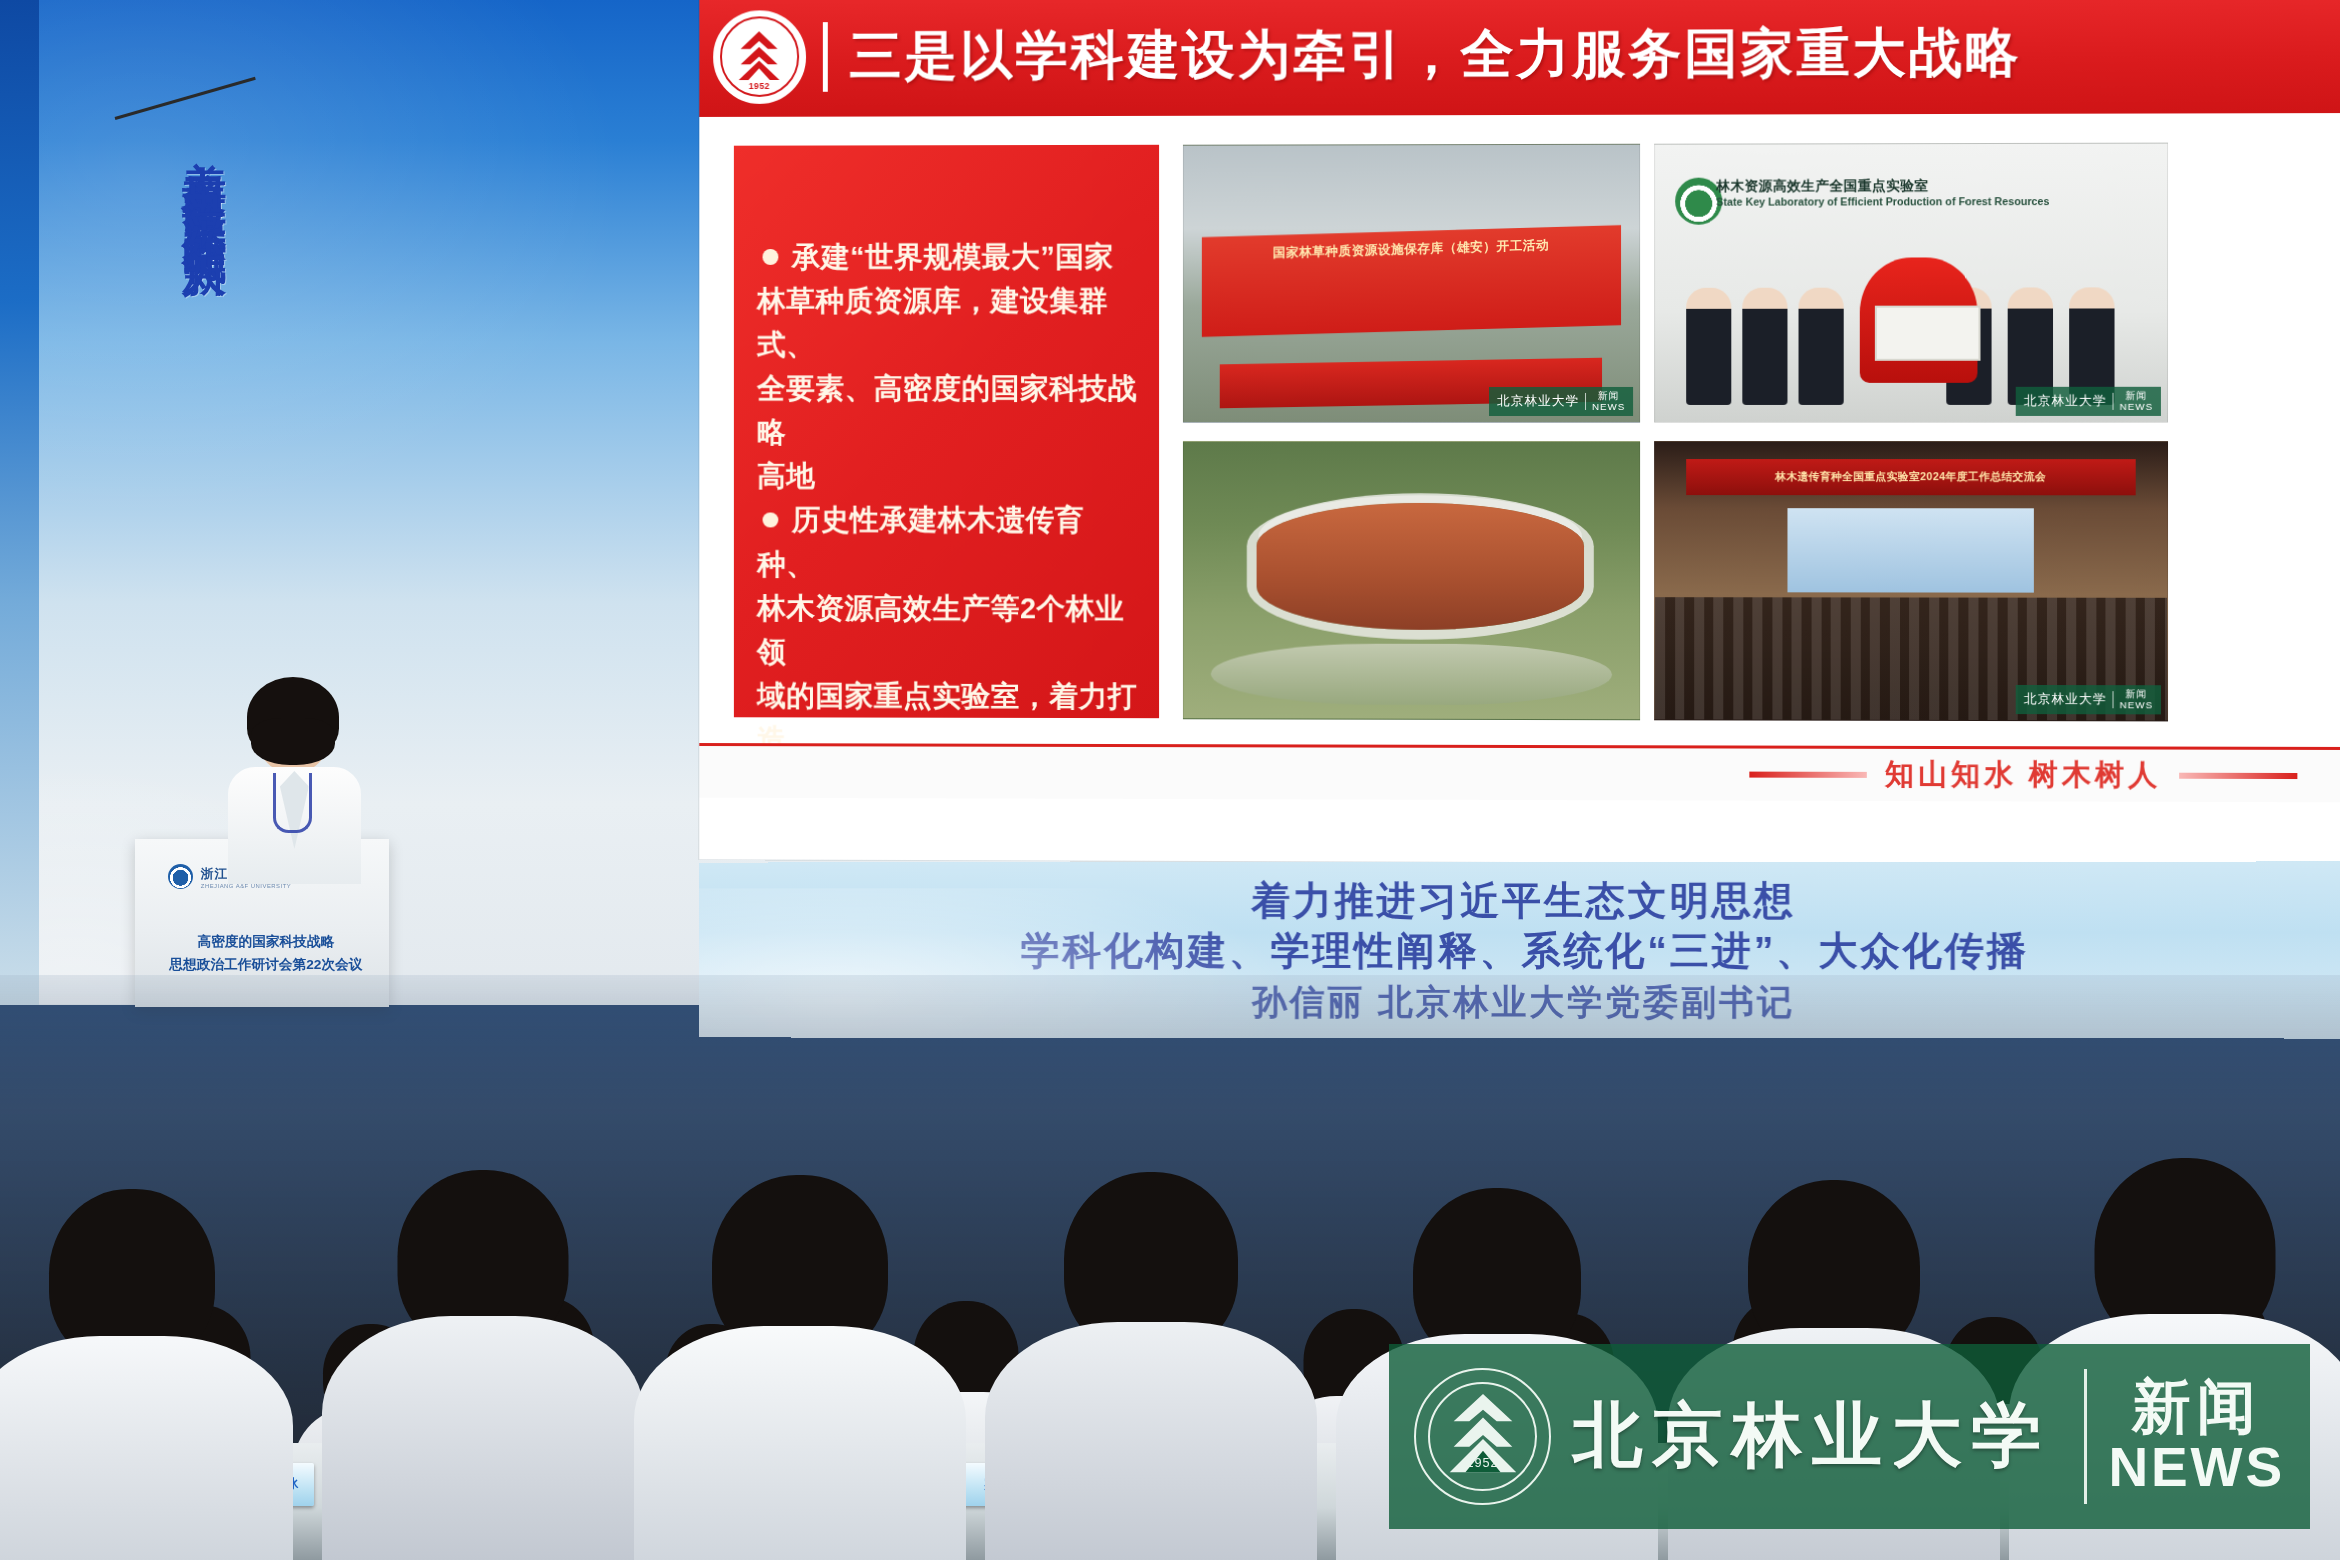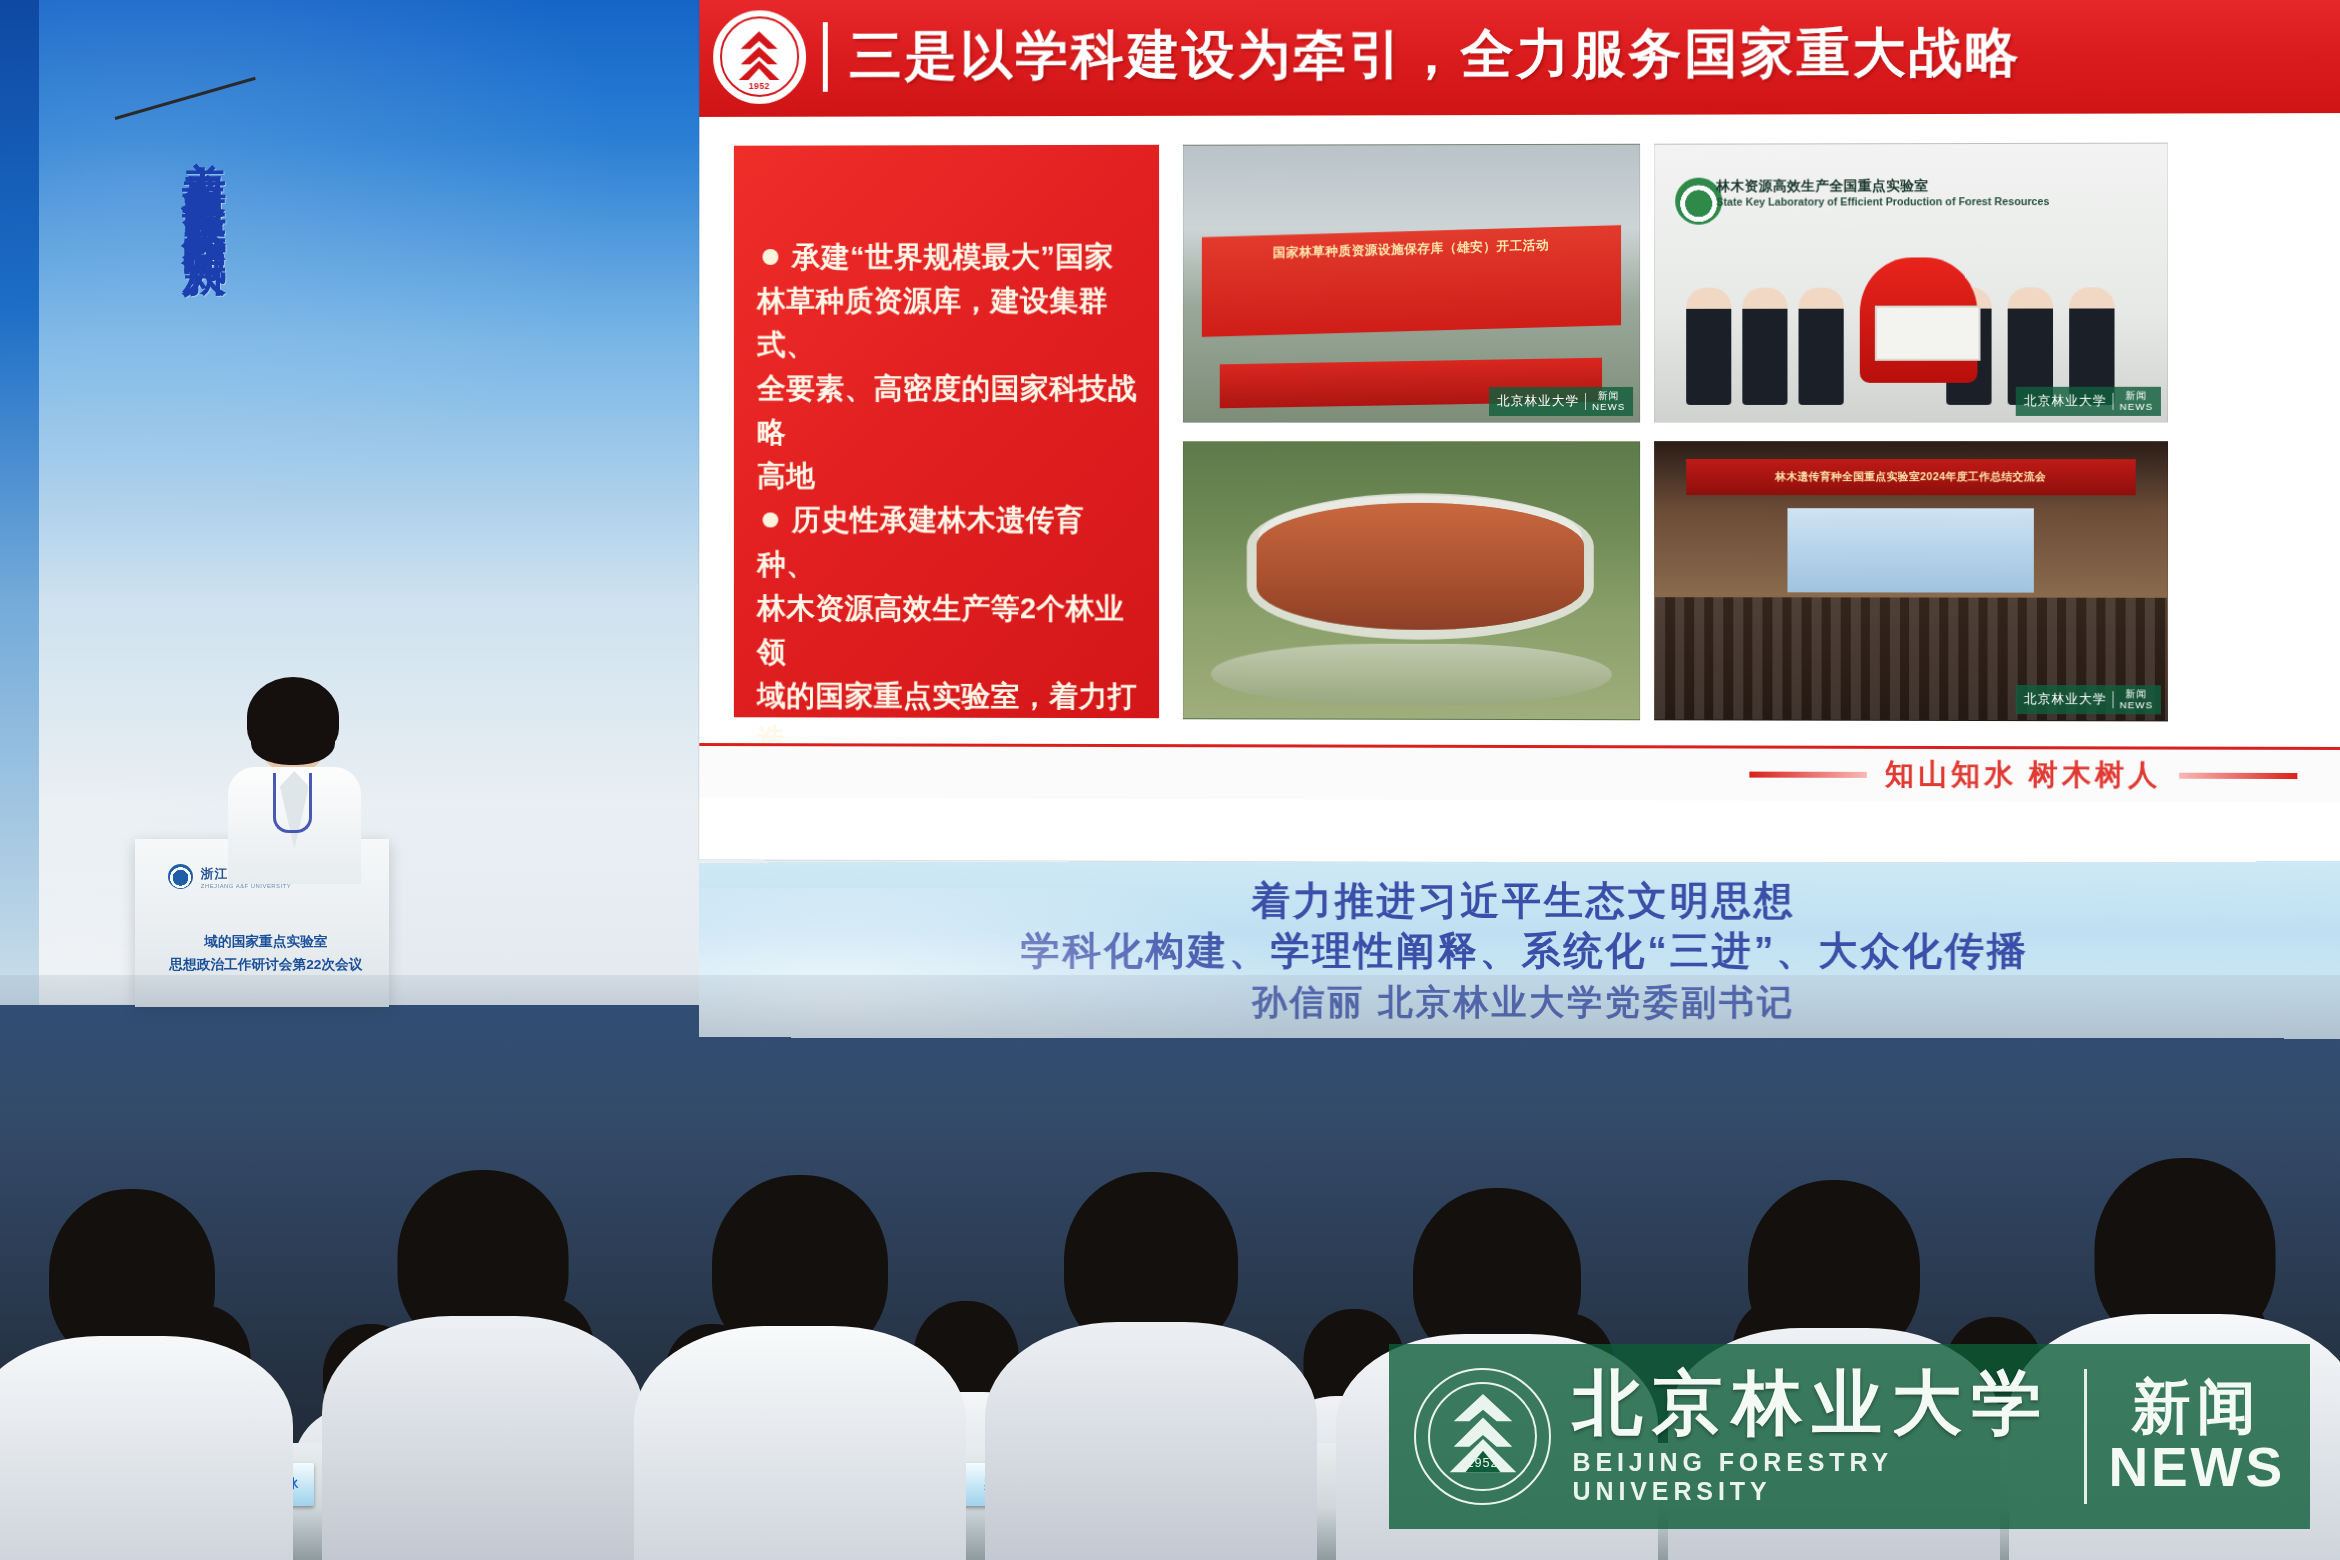--- a/index.html
+++ b/index.html
@@ -505,21 +505,21 @@
   <div class="mic-stem"></div>
 
   <div class="podium">
     <div class="podium-logo">
       <span class="podium-seal"></span>
       <span>
         <span class="podium-logo-text">浙江农林大学</span>
         <span class="podium-logo-sub">ZHEJIANG A&amp;F UNIVERSITY</span>
       </span>
     </div>
-    <div class="podium-line" id="podium-l1">域的国家重点实验室</div>
+    <div class="podium-line" id="podium-l1">高密度的国家科技战略</div>
     <div class="podium-line" id="podium-l2">思想政治工作研讨会第22次会议</div>
   </div>
 
   <div class="audience">
 
     <div class="person" style="left:-9.8px;  width:146px; height:195px;">
       <div class="p-head" style="width:94px;height:101px;bottom:117px;"></div>
       <div class="p-body" style="height:137px;background:linear-gradient(180deg,#e8eaee,#c4c9d1);"></div>
     </div>
     <div class="person" style="left:117px; width:166px; height:244px;">
@@ -617,21 +617,20 @@
       <svg width="86" height="90" viewBox="0 0 88 92" style="position:absolute;left:50%;top:21.5px;transform:translateX(-50%)" aria-hidden="true">
         <polygon points="44,2 74,30 58,30 44,18 30,30 14,30" fill="#eaf4ee"></polygon>
         <polygon points="44,26 74,56 58,56 44,44 30,56 14,56" fill="#eaf4ee"></polygon>
         <polygon points="44,48 78,82 10,82" fill="#eaf4ee"></polygon>
         <polygon points="44,60 62,82 26,82" fill="#0e5c38"></polygon>
       </svg>
       <div class="wm-year">1952</div>
     </div>
     <div class="wm-main">
       <div class="wm-cn">北京林业大学</div>
-      <div class="wm-en">BEIJING FORESTRY UNIVERSITY</div>
     </div>
     <div class="wm-bar"></div>
     <div class="wm-news">
       <div class="cn">新闻</div>
       <div class="en">NEWS</div>
     </div>
   </div>
 
 </div>
 

